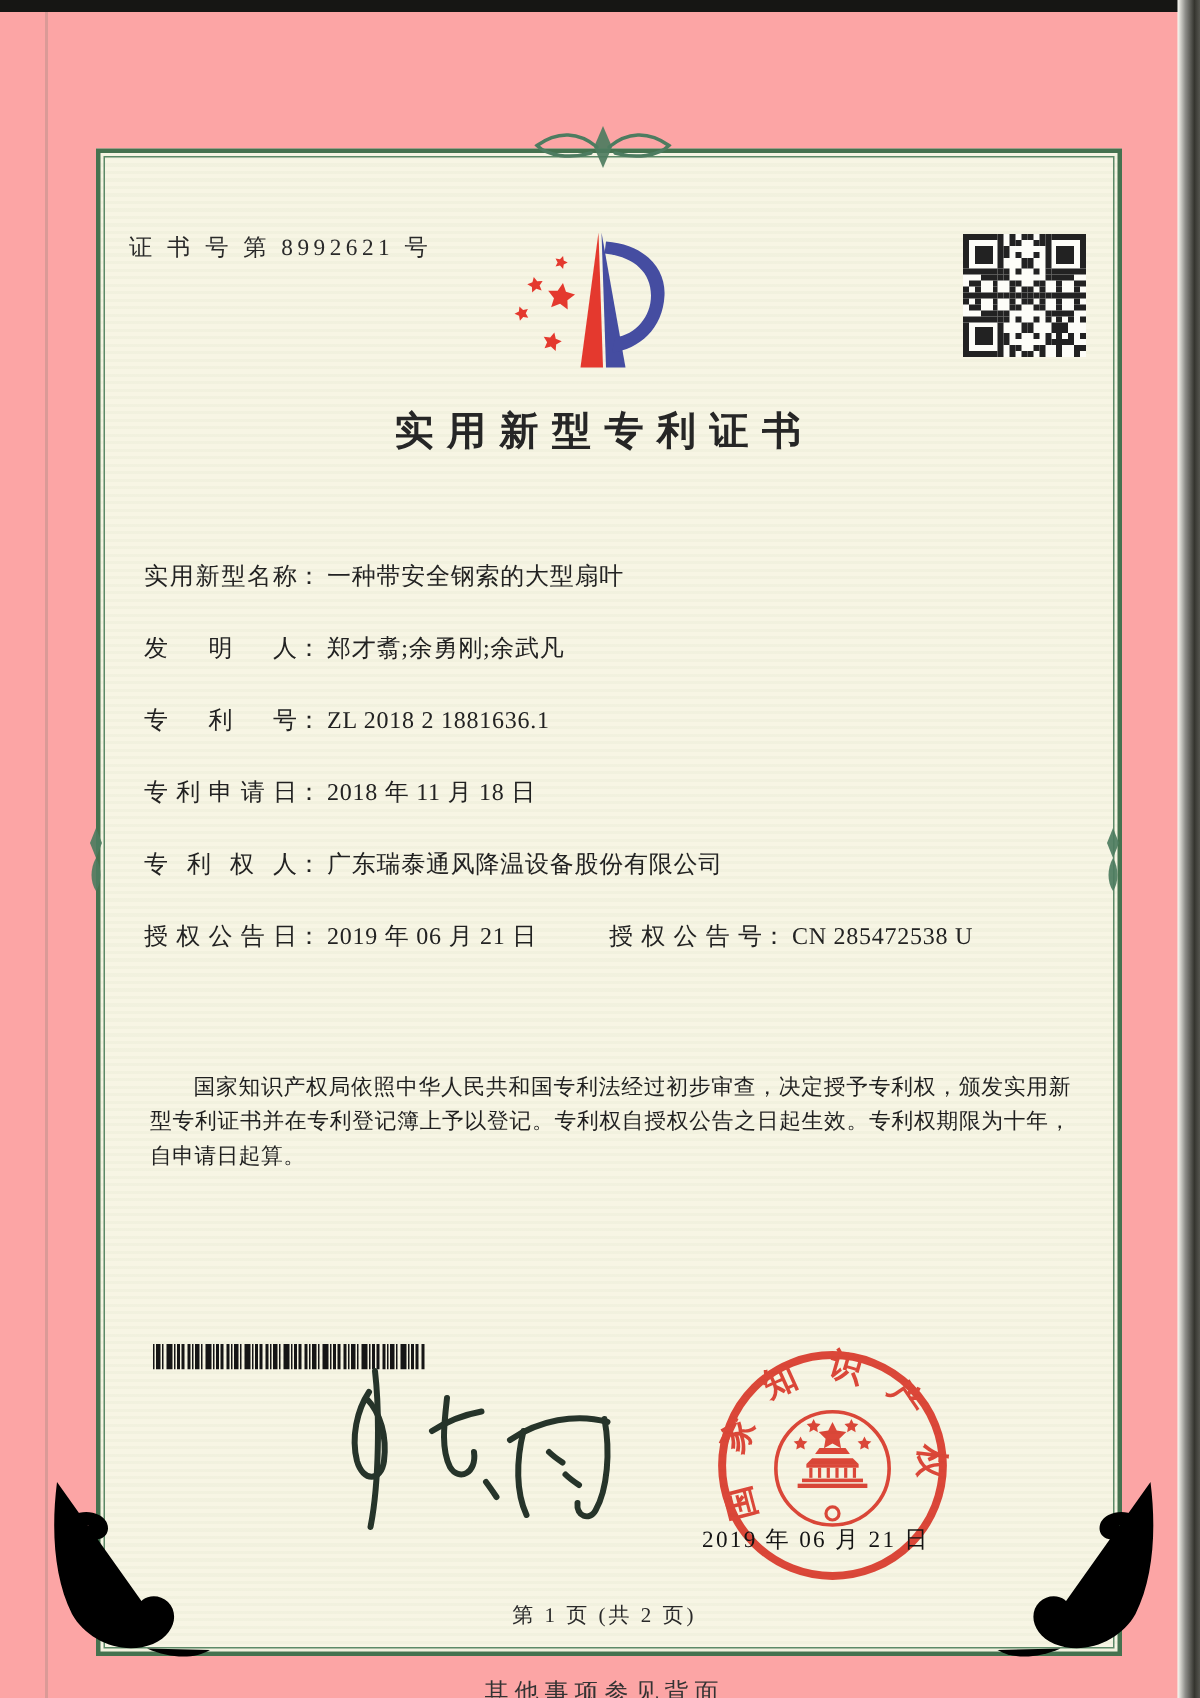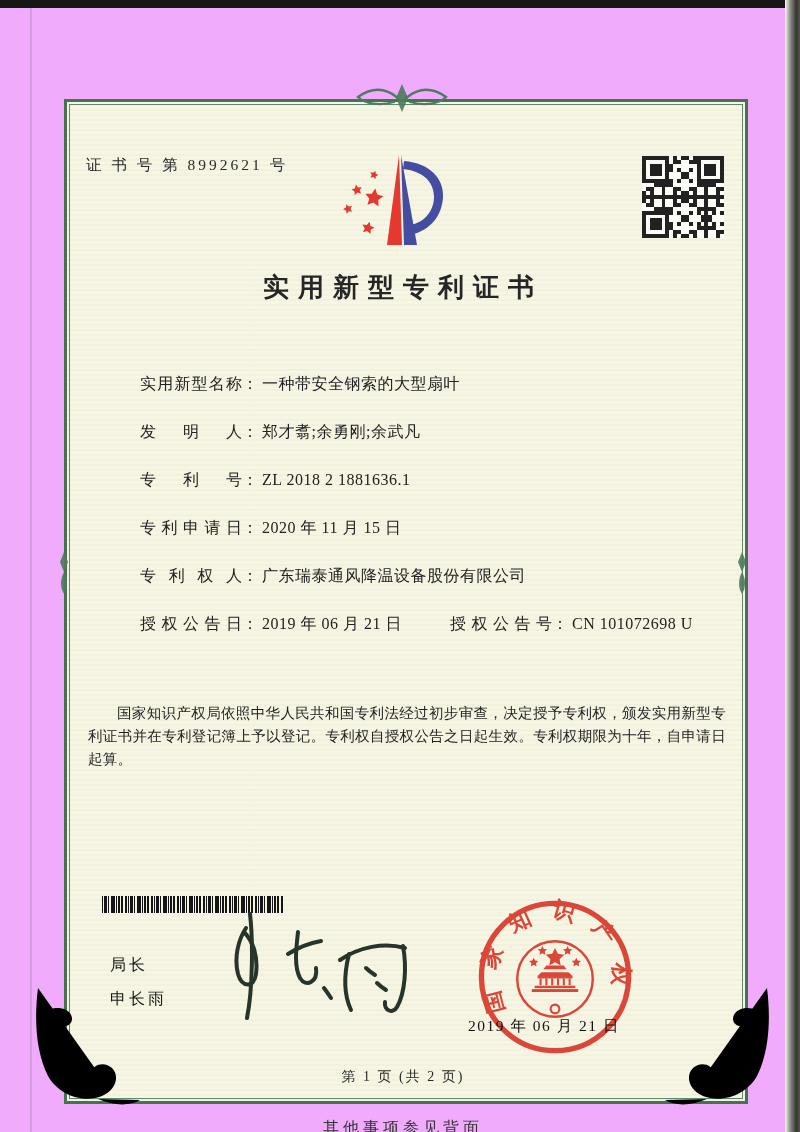--- a/index.html
+++ b/index.html
@@ -1,17 +1,17 @@
 <!DOCTYPE html>
 <html><head>
 <meta charset="utf-8">
 <style>
   html,body{margin:0;padding:0;}
   body{background:#e9e9e5;font-family:"Liberation Serif","DejaVu Serif",serif;}
-  .scan{position:relative;width:800px;height:1132px;background:#f0abfc;overflow:hidden;
+  .scan{position:relative;width:800px;height:1132px;background:#fca5a5;overflow:hidden;
         box-shadow:0 0 6px rgba(0,0,0,.3);}
   .edge-top{position:absolute;left:0;top:0;width:800px;height:8px;background:#161614;}
   .edge-right{position:absolute;right:0;top:0;width:15px;height:1132px;
         background:linear-gradient(to right,#fcfbf4 0%,#8d8d89 35%,#35352f 75%,#55554f 100%);}
   .edge-left{position:absolute;left:30px;top:8px;width:2px;height:1124px;background:rgba(120,125,110,.25);}
 
   .frame{position:absolute;left:64px;top:99px;width:678px;height:999px;
          border:3px solid #45724f;background:#f7f5e4;
          background-image:repeating-linear-gradient(0deg,rgba(170,190,150,.07) 0 2px,rgba(0,0,0,0) 2px 5px);}
   .frame::before{content:"";position:absolute;inset:2px;border:1px solid #5d8a68;}
@@ -27,28 +27,28 @@
   .qr{position:absolute;left:642px;top:156px;width:82px;height:82px;display:grid;
       grid-template-columns:repeat(21,1fr);grid-template-rows:repeat(21,1fr);background:#fdfdf8;}
   .qr div{width:100%;height:100%;}
   .qr div.on{background:#222;}
 
   .title{position:absolute;left:64px;top:270px;width:678px;text-align:center;
          font-size:26px;font-weight:700;letter-spacing:9px;color:#262626;}
 
   .fields{position:absolute;left:96px;top:374px;width:636px;font-size:16px;color:#222;}
   .frow{position:relative;height:22px;margin-bottom:26px;white-space:nowrap;}
-  .flabel{display:inline-block;width:102px;text-align:justify;text-align-last:justify;vertical-align:top;margin-left:44px;}
+  .flabel{display:inline-block;width:102px;text-align:justify;text-align-last:justify;vertical-align:top;}
   .fcolon{display:inline-block;margin-right:4px;}
   .fvalue{letter-spacing:.5px;}
   .grant-no-group{position:absolute;left:310px;top:0;}
 
   .paras{position:absolute;left:84px;top:698px;width:646px;font-size:14.5px;line-height:23px;
          color:#1f1f1f;text-align:justify;letter-spacing:.3px;}
-  .paras p{margin:4px;text-indent:2em;}
+  .paras p{margin:16px;text-indent:2em;}
 
   .barcode{position:absolute;left:102px;top:896px;width:196px;height:17px;white-space:nowrap;overflow:hidden;}
   .barcode span{display:inline-block;height:100%;background:#151515;vertical-align:top;}
 
   .officer{position:absolute;left:110px;top:948px;font-family:"Liberation Sans","DejaVu Sans",sans-serif;
            font-size:16px;color:#161616;letter-spacing:3px;line-height:34px;}
   .sig{position:absolute;left:198px;top:908px;width:235px;height:120px;}
   .sig path{stroke:#26342a;stroke-width:4;fill:none;stroke-linecap:round;stroke-linejoin:round;}
 
   .seal{position:absolute;left:463px;top:885px;width:184px;height:184px;mix-blend-mode:multiply;opacity:.93;}
@@ -577,43 +577,39 @@
     <div class="frow">
       <span class="flabel">实用新型名称</span><span class="fcolon">：</span><span class="fvalue">一种带安全钢索的大型扇叶</span>
     </div>
     <div class="frow">
       <span class="flabel">发明人</span><span class="fcolon">：</span><span class="fvalue">郑才翥;余勇刚;余武凡</span>
     </div>
     <div class="frow">
       <span class="flabel">专利号</span><span class="fcolon">：</span><span class="fvalue">ZL 2018 2 1881636.1</span>
     </div>
     <div class="frow">
-      <span class="flabel">专利申请日</span><span class="fcolon">：</span><span class="fvalue">2020 年 11 月 15 日</span>
+      <span class="flabel">专利申请日</span><span class="fcolon">：</span><span class="fvalue">2018 年 11 月 18 日</span>
     </div>
     <div class="frow">
       <span class="flabel">专利权人</span><span class="fcolon">：</span><span class="fvalue">广东瑞泰通风降温设备股份有限公司</span>
     </div>
     <div class="frow">
       <span class="flabel">授权公告日</span><span class="fcolon">：</span><span class="fvalue">2019 年 06 月 21 日</span>
       <span class="grant-no-group">
-        <span class="flabel">授权公告号</span><span class="fcolon">：</span><span class="fvalue">CN 101072698 U</span>
+        <span class="flabel">授权公告号</span><span class="fcolon">：</span><span class="fvalue">CN 285472538 U</span>
       </span>
     </div>
   </div>
 
   <div class="paras">
     <p>国家知识产权局依照中华人民共和国专利法经过初步审查，决定授予专利权，颁发实用新型专利证书并在专利登记簿上予以登记。专利权自授权公告之日起生效。专利权期限为十年，自申请日起算。</p>
   </div>
 
   <div class="barcode"><span style="width:1px;margin-right:1px"></span><span style="width:3px;margin-right:1px"></span><span style="width:1px;margin-right:2px"></span><span style="width:4px;margin-right:1px"></span><span style="width:1px;margin-right:1px"></span><span style="width:2px;margin-right:1px"></span><span style="width:2px;margin-right:2px"></span><span style="width:2px;margin-right:1px"></span><span style="width:1px;margin-right:1px"></span><span style="width:3px;margin-right:1px"></span><span style="width:1px;margin-right:2px"></span><span style="width:4px;margin-right:1px"></span><span style="width:1px;margin-right:1px"></span><span style="width:2px;margin-right:1px"></span><span style="width:2px;margin-right:2px"></span><span style="width:2px;margin-right:1px"></span><span style="width:1px;margin-right:1px"></span><span style="width:3px;margin-right:1px"></span><span style="width:1px;margin-right:2px"></span><span style="width:4px;margin-right:1px"></span><span style="width:1px;margin-right:1px"></span><span style="width:2px;margin-right:1px"></span><span style="width:2px;margin-right:2px"></span><span style="width:2px;margin-right:1px"></span><span style="width:1px;margin-right:1px"></span><span style="width:3px;margin-right:1px"></span><span style="width:1px;margin-right:2px"></span><span style="width:4px;margin-right:1px"></span><span style="width:1px;margin-right:1px"></span><span style="width:2px;margin-right:1px"></span><span style="width:2px;margin-right:2px"></span><span style="width:2px;margin-right:1px"></span><span style="width:1px;margin-right:1px"></span><span style="width:3px;margin-right:1px"></span><span style="width:1px;margin-right:2px"></span><span style="width:4px;margin-right:1px"></span><span style="width:1px;margin-right:1px"></span><span style="width:2px;margin-right:1px"></span><span style="width:2px;margin-right:2px"></span><span style="width:2px;margin-right:1px"></span><span style="width:1px;margin-right:1px"></span><span style="width:3px;margin-right:1px"></span><span style="width:1px;margin-right:2px"></span><span style="width:4px;margin-right:1px"></span><span style="width:1px;margin-right:1px"></span><span style="width:2px;margin-right:1px"></span><span style="width:2px;margin-right:2px"></span><span style="width:2px;margin-right:1px"></span><span style="width:1px;margin-right:1px"></span><span style="width:3px;margin-right:1px"></span><span style="width:1px;margin-right:2px"></span><span style="width:4px;margin-right:1px"></span><span style="width:1px;margin-right:1px"></span><span style="width:2px;margin-right:1px"></span><span style="width:2px;margin-right:2px"></span><span style="width:2px;margin-right:1px"></span></div>
 
-  <div class="officer">
-    <div>局长</div>
-    <div>申长雨</div>
-  </div>
 
   <svg class="sig" viewBox="0 0 235 120">
     <path d="M48,20 C40,32 36,50 40,66 C44,80 56,80 58,66 C60,50 56,34 46,24"></path>
     <path d="M52,6 C55,32 55,80 49,110"></path>
     <path d="M100,24 C98,42 96,58 102,70 C108,80 120,74 118,60"></path>
     <path d="M90,46 C101,39 112,35 123,33"></path>
     <path d="M126,80 C129,84 131,87 133,90"></path>
     <path d="M142,52 C161,39 186,34 207,40"></path>
     <path d="M151,46 C146,66 146,87 153,102"></path>
     <path d="M205,38 C209,60 207,85 199,99 C195,106 186,103 187,94"></path>

